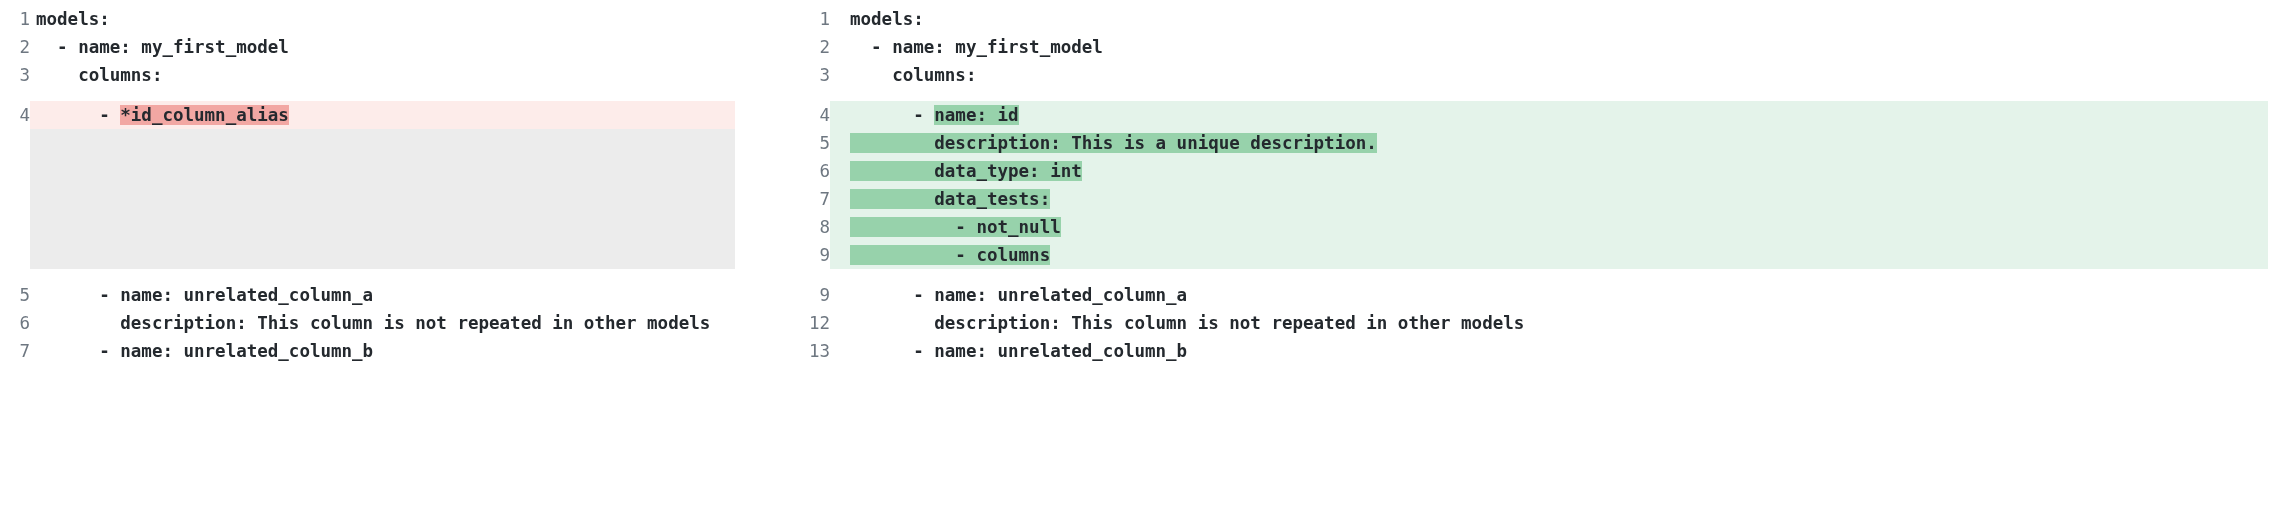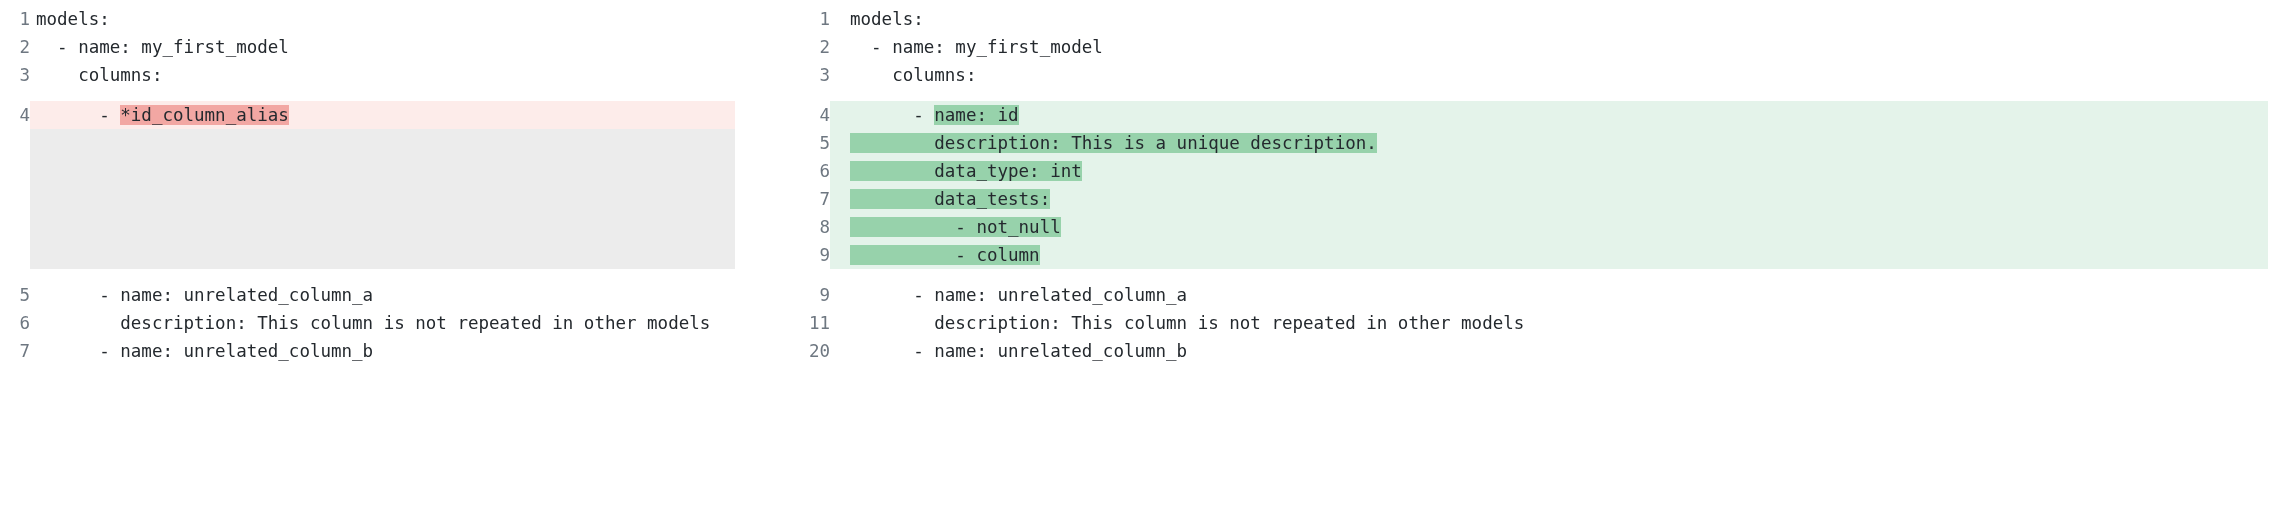--- a/index.html
+++ b/index.html
@@ -45,20 +45,21 @@
     color: #6e7781;
     user-select: none;
     white-space: pre;
   }
   .panel.left .gutter { width: 30px; }
   .panel.right .gutter { width: 70px; }
   .content {
     flex: 1;
     white-space: pre;
     overflow: hidden;
+    font-weight: bold;
   }
   .panel.left .content { padding-left: 6px; }
   .panel.right .content { padding-left: 20px; }
   .change-block {
     margin: 12px 0;
   }
   .content.removed-line { background: var(--removed-line-bg); }
   .content.added-line   { background: var(--added-line-bg); }
   .content.filler-line  { background: var(--filler-bg); }
   .token-removed { background: var(--removed-token-bg); }
@@ -87,19 +88,19 @@
   <div class="panel right" id="panel-right">
       <div class="code-line"><span class="gutter">1</span><span class="content">models:</span></div>
       <div class="code-line"><span class="gutter">2</span><span class="content">  - name: my_first_model</span></div>
       <div class="code-line"><span class="gutter">3</span><span class="content">    columns:</span></div>
       <div class="change-block">
         <div class="code-line"><span class="gutter">4</span><span class="content added-line">      - <span class="token-added">name: id</span></span></div>
         <div class="code-line"><span class="gutter">5</span><span class="content added-line"><span class="token-added">        description: This is a unique description.</span></span></div>
         <div class="code-line"><span class="gutter">6</span><span class="content added-line"><span class="token-added">        data_type: int</span></span></div>
         <div class="code-line"><span class="gutter">7</span><span class="content added-line"><span class="token-added">        data_tests:</span></span></div>
         <div class="code-line"><span class="gutter">8</span><span class="content added-line"><span class="token-added">          - not_null</span></span></div>
-        <div class="code-line"><span class="gutter">9</span><span class="content added-line"><span class="token-added">          - column</span></span></div>
+        <div class="code-line"><span class="gutter">9</span><span class="content added-line"><span class="token-added">          - columns</span></span></div>
       </div>
       <div class="code-line"><span class="gutter">9</span><span class="content">      - name: unrelated_column_a</span></div>
-      <div class="code-line"><span class="gutter">11</span><span class="content">        description: This column is not repeated in other models</span></div>
-      <div class="code-line"><span class="gutter">20</span><span class="content">      - name: unrelated_column_b</span></div>
+      <div class="code-line"><span class="gutter">12</span><span class="content">        description: This column is not repeated in other models</span></div>
+      <div class="code-line"><span class="gutter">13</span><span class="content">      - name: unrelated_column_b</span></div>
     </div>
 </div>
 
 </body></html>

